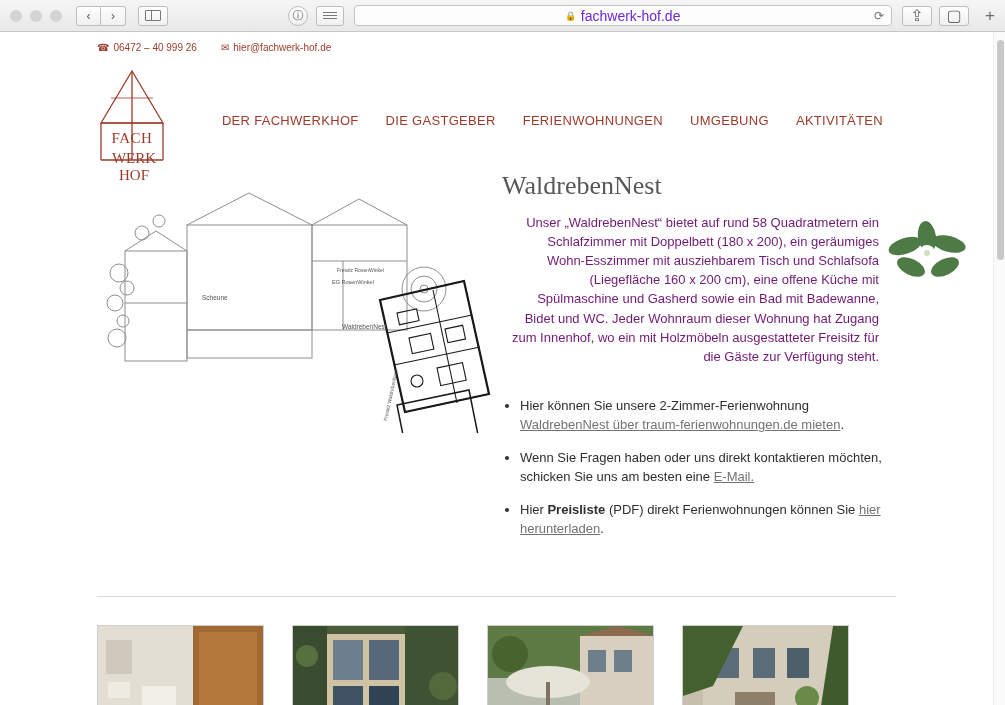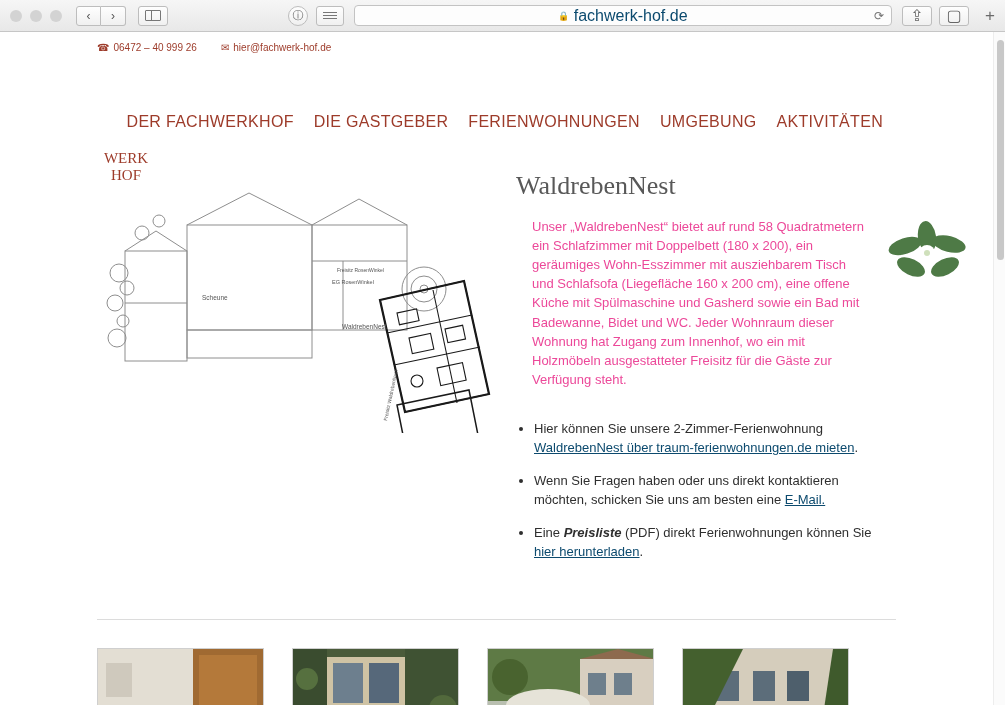--- a/index.html
+++ b/index.html
@@ -73,21 +73,21 @@
     flex: 1;
     height: 21px;
     margin: 0 10px;
     background: #fdfdfd;
     border: 1px solid #c3c3c3;
     border-radius: 4px;
     display: flex; align-items: center; justify-content: center;
     position: relative;
   }
   .urlbar .lock { font-size: 9px; color: #5a5a5a; margin-right: 4px; }
-  .urlbar .url { font-size: 16px; color: #0c4a6e; text-align: center; }
+  .urlbar .url { font-size: 14px; color: #6d28d9; text-align: center; }
   .urlbar .reload {
     position: absolute; right: 7px; top: 50%; transform: translateY(-50%);
     font-size: 12px; color: #777;
   }
   .right-btns { display: flex; gap: 7px; align-items: center; }
   .plusbtn { font-size: 17px; color: #6a6a6a; margin-left: 9px; line-height: 1; }
 
   
   .viewport {
     flex: 1;
@@ -119,70 +119,71 @@
   .header {
     display: flex; align-items: flex-start;
     padding: 12px 110px 0 97px;
     position: relative;
     height: 100px;
   }
   .logo { width: 70px; }
   .logo svg { display: block; }
   .nav {
     margin-left: auto;
-    display: flex; gap: 20px;
+    display: flex; gap: 27px;
     align-items: center;
     padding-top: 48px;
-    font-size: 16px;
+    font-size: 13px;
     letter-spacing: 0.3px;
     color: #9d3b2a;
   }
   .nav span { white-space: nowrap; }
 
   .content {
     display: flex;
     padding: 0 110px 0 97px;
-    gap: 24px;
+    gap: 10px;
   }
   .plan {
     width: 395px;
     height: 280px;
     position: relative;
     flex: 0 0 395px;
   }
   .right-col { flex: 1; padding-top: 18px; }
   .h1 {
     font-family: "Liberation Serif", serif;
     font-size: 26px;
     color: #585858;
     font-weight: normal;
     margin: 0 0 12px 0;
   }
   .intro {
     font-size: 13px;
     line-height: 1.47;
-    color: #ec4899;
-    margin: 16px;
+    color: #701a75;
+    margin: 4px;
     max-width: 380px;
+    text-align: right;
   }
   .flower {
     position: absolute;
     right: 36px; top: 188px;
     width: 84px; height: 64px;
   }
   ul.bullets {
     margin: 30px 0 0 0;
     padding-left: 18px;
     font-size: 13px;
     line-height: 1.5;
     color: #2f2f2f;
   }
   ul.bullets li { margin-bottom: 13px; }
-  ul.bullets a { color: #0c4a6e; }
-  ul.bullets b { font-weight: bold; font-style: italic; }
+  ul.bullets a { color: #737373; }
+  ul.bullets b { font-weight: bold; }
 
   .divider {
     margin: 44px 97px 0 97px;
     border-top: 1px solid #dcdcdc;
   }
 
   .gallery {
     display: flex;
     gap: 28px;
     padding: 28px 110px 0 97px;
@@ -249,30 +250,42 @@
           <span class="gl">☎</span>
           <span>06472 – 40 999 26</span>
         </div>
         <div class="item">
           <span class="gl">✉</span>
           <span>hier@fachwerk-hof.de</span>
         </div>
       </div>
 
       <div class="header">
+        <div class="logo">
+          <svg width="70" height="100" viewBox="0 0 70 100">
+            <polygon points="35,6 66,58 4,58" fill="none" stroke="#9d3b2a" stroke-width="1.3"></polygon>
+            <line x1="35" y1="6" x2="35" y2="95" stroke="#9d3b2a" stroke-width="1.3"></line>
+            <line x1="4" y1="58" x2="4" y2="95" stroke="#9d3b2a" stroke-width="1.3"></line>
+            <line x1="66" y1="58" x2="66" y2="95" stroke="#9d3b2a" stroke-width="1.3"></line>
+            <line x1="4" y1="95" x2="66" y2="95" stroke="#9d3b2a" stroke-width="1.3"></line>
+            <line x1="4" y1="58" x2="66" y2="58" stroke="#9d3b2a" stroke-width="0.8"></line>
+            <line x1="14" y1="33" x2="56" y2="33" stroke="#9d3b2a" stroke-width="0.8"></line>
+            <text x="35" y="78" font-family="Liberation Serif, serif" font-size="15" fill="#9d3b2a" text-anchor="middle" letter-spacing="0.5">FACH</text>
+          </svg>
+        </div>
         <div class="nav">
           <span>DER FACHWERKHOF</span>
           <span>DIE GASTGEBER</span>
           <span>FERIENWOHNUNGEN</span>
           <span>UMGEBUNG</span>
           <span>AKTIVITÄTEN</span>
         </div>
       </div>
 
-      <div style="position:absolute; left:96px; top:118px; width:60px; text-align:center;
+      <div style="position:absolute; left:104px; top:118px; width:60px; text-align:center;
                   font-family:'Liberation Serif',serif; font-size:15px; color:#9d3b2a; line-height:1.12;">
         <div>WERK</div>
         <div>HOF</div>
       </div>
 
       <div class="content">
 
         <div class="plan">
           <svg width="395" height="280" viewBox="0 0 395 280">
             <g stroke="#8e8e8e" fill="none" stroke-width="1">
@@ -333,21 +346,21 @@
           <p class="intro">Unser „WaldrebenNest“ bietet auf rund 58 Quadratmetern ein Schlafzimmer mit Doppelbett (180 x 200), ein geräumiges Wohn-Esszimmer mit ausziehbarem Tisch und Schlafsofa (Liegefläche 160 x 200 cm), eine offene Küche mit Spülmaschine und Gasherd sowie ein Bad mit Badewanne, Bidet und WC. Jeder Wohnraum dieser Wohnung hat Zugang zum Innenhof, wo ein mit Holzmöbeln ausgestatteter Freisitz für die Gäste zur Verfügung steht.</p>
 
           <ul class="bullets">
             <li>
               <span>Hier können Sie unsere 2-Zimmer-Ferienwohnung </span><a href="#">WaldrebenNest über traum-ferienwohnungen.de mieten</a><span>.</span>
             </li>
             <li>
               <span>Wenn Sie Fragen haben oder uns direkt kontaktieren möchten, schicken Sie uns am besten eine </span><a href="#">E-Mail.</a>
             </li>
             <li>
-              <span>Eine </span><b>Preisliste</b><span> (PDF) direkt Ferienwohnungen können Sie </span><a href="#">hier herunterladen</a><span>.</span>
+              <span>Hier </span><b>Preisliste</b><span> (PDF) direkt Ferienwohnungen können Sie </span><a href="#">hier herunterladen</a><span>.</span>
             </li>
           </ul>
         </div>
       </div>
 
       <div class="flower">
         <svg width="84" height="64" viewBox="0 0 84 64">
           <g fill="#4e7a46">
             <ellipse cx="42" cy="17" rx="9" ry="16" transform="rotate(-8 42 17)"></ellipse>
             <ellipse cx="20" cy="26" rx="17" ry="8" transform="rotate(-18 20 26)"></ellipse>

